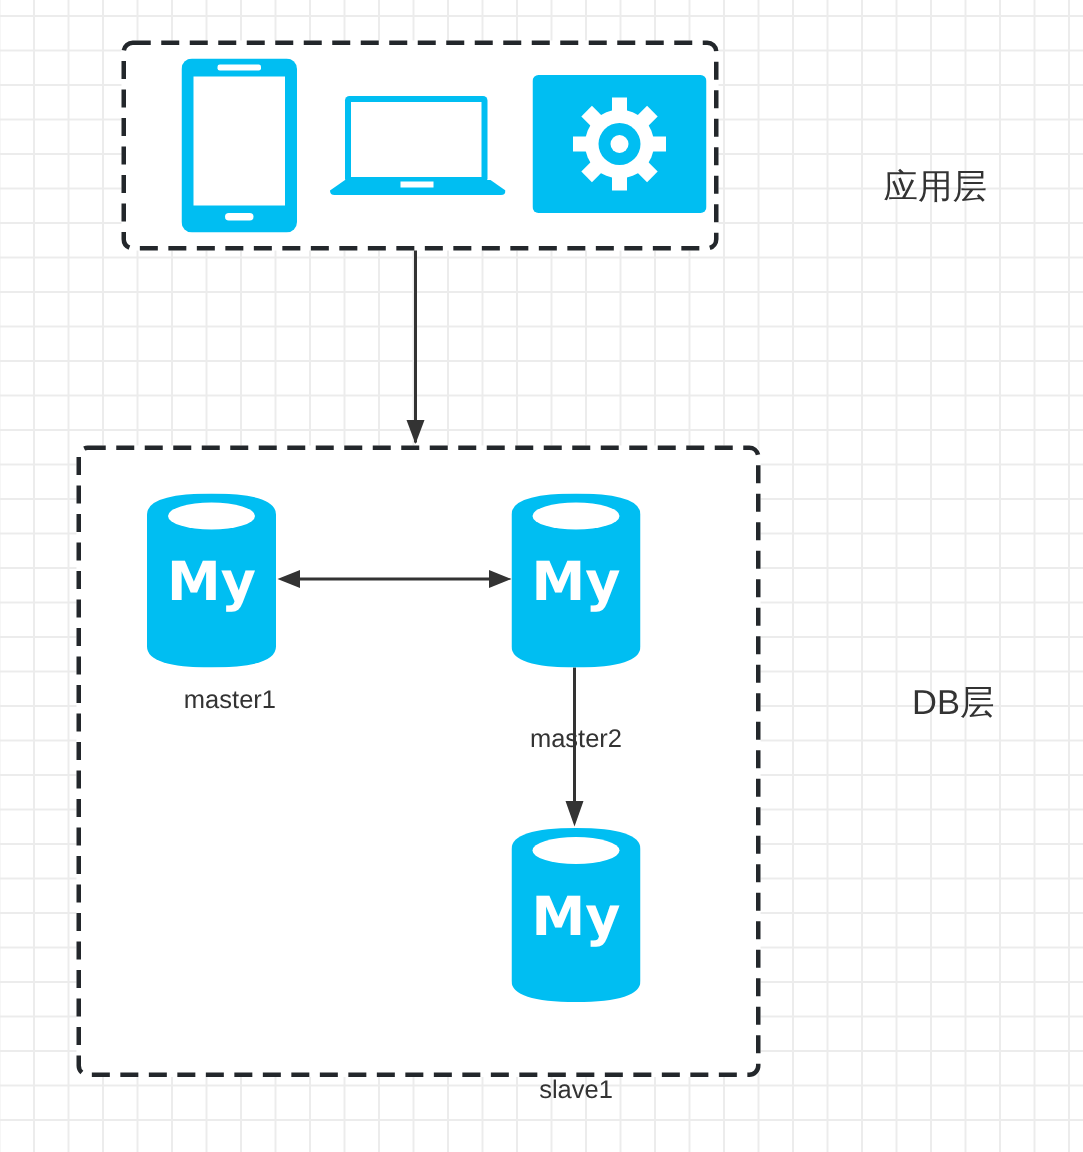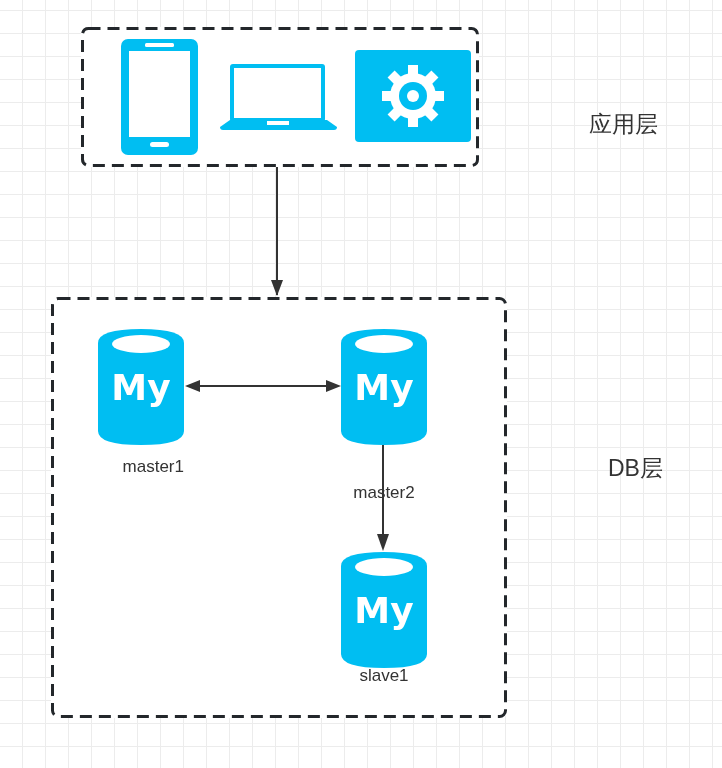--- a/index.html
+++ b/index.html
@@ -148,17 +148,17 @@
     <ellipse cx="43" cy="15" rx="29" ry="9" fill="#ffffff"></ellipse>
     <text x="43" y="71" text-anchor="middle" fill="#ffffff" font-family="'DejaVu Sans', sans-serif" font-weight="bold" font-size="36">My</text>
   </svg>
   <div class="label" style="left:341px; top:483px; width:86px;">master2</div>
 
   <svg class="icon" style="left:341px; top:552px; width:86px; height:116px;" viewBox="0 0 86 116">
     <path d="M0 14 Q0 0 43 0 Q86 0 86 14 L86 102 Q86 116 43 116 Q0 116 0 102 Z" fill="#00bef2"></path>
     <ellipse cx="43" cy="15" rx="29" ry="9" fill="#ffffff"></ellipse>
     <text x="43" y="71" text-anchor="middle" fill="#ffffff" font-family="'DejaVu Sans', sans-serif" font-weight="bold" font-size="36">My</text>
   </svg>
-  <div class="label" style="left:341px; top:666px; width:86px;">slave1</div>
+  <div class="label" style="left:341px; top:717px; width:86px;">slave1</div>
 
   <div class="layer-label" style="left:589px; top:109px;">应用层</div>
   <div class="layer-label" style="left:596px; top:453px;margin-left:12px;">DB层</div>
 </div>
 
 </body></html>

